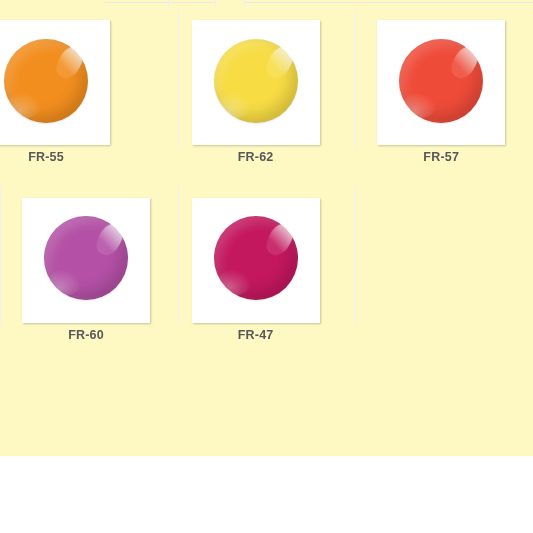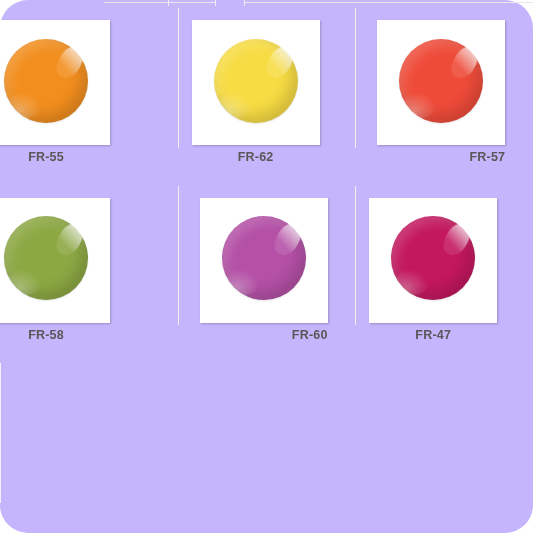--- a/index.html
+++ b/index.html
@@ -12,23 +12,22 @@
     width: 533px;
     height: 533px;
     overflow: hidden;
     font-family: "Liberation Sans", "DejaVu Sans", sans-serif;
     -webkit-font-smoothing: antialiased;
   }
 
   #page {
     position: relative;
     width: 533px;
-    height: 533px;
-    background: #c4b5fd;
-    border-radius: 28px;
+    height: 456px;
+    background: #fef9c3;
   }
 
   
   .top-rule {
     position: absolute;
     background: #e9e9ec;
     height: 1px;
   }
   .top-tick {
     position: absolute;
@@ -135,21 +134,21 @@
     width: 128px;
     text-align: center;
     font-size: 12.5px;
     font-weight: bold;
     letter-spacing: 0.2px;
     color: #585858;
     white-space: nowrap;
   }
   .col-0 .swatch-label { left: -18px; }
   .col-1 .swatch-label { left: 14px; }
-  .col-2 .swatch-label { left: 22px; text-align: right; }
+  .col-2 .swatch-label { left: 22px; }
 </style>
 </head>
 <body>
 
 <div id="page">
 
   <div class="top-rule" style="left:104px; top:2px; width:64px;"></div>
   <div class="top-rule" style="left:168px; top:3px; width:-0px;"></div>
   <div class="top-rule" style="left:168px; top:2px; width:48px;"></div>
   <div class="top-rule" style="left:244px; top:2px; width:289px;"></div>
@@ -175,28 +174,20 @@
         <div class="swatch-label" style="color: rgb(88, 88, 88);">FR-62</div>
       </div>
       <div class="swatch-cell col-2 sep">
         <div class="card">
           <div class="dot-wrap">
             <div class="dot" style="background: rgb(239, 75, 57);"></div>
           </div>
         </div>
         <div class="swatch-label" style="color: rgb(88, 88, 88);">FR-57</div>
       </div>
-      <div class="swatch-cell col-0">
-        <div class="card">
-          <div class="dot-wrap">
-            <div class="dot" style="background: rgb(140, 168, 67);"></div>
-          </div>
-        </div>
-        <div class="swatch-label" style="color: rgb(88, 88, 88);">FR-58</div>
-      </div>
       <div class="swatch-cell col-2 sep">
         <div class="card">
           <div class="dot-wrap">
             <div class="dot" style="background: rgb(180, 80, 166);"></div>
           </div>
         </div>
         <div class="swatch-label" style="color: rgb(88, 88, 88);">FR-60</div>
       </div>
       <div class="swatch-cell col-1 sep">
         <div class="card">

